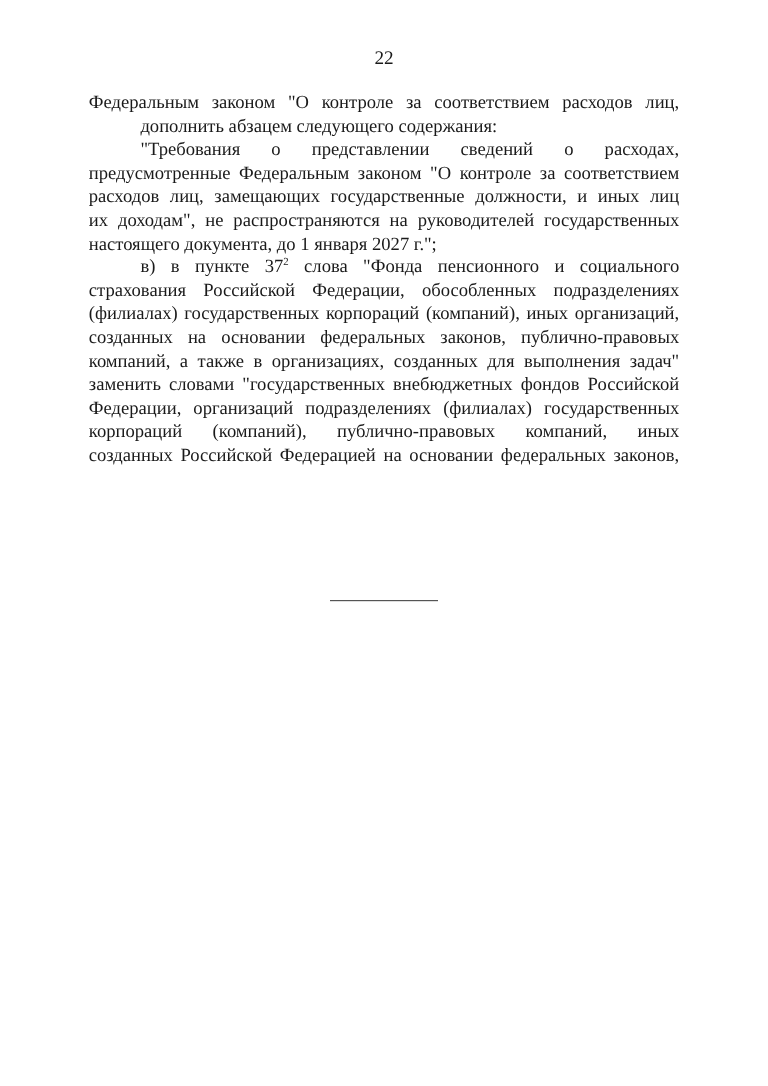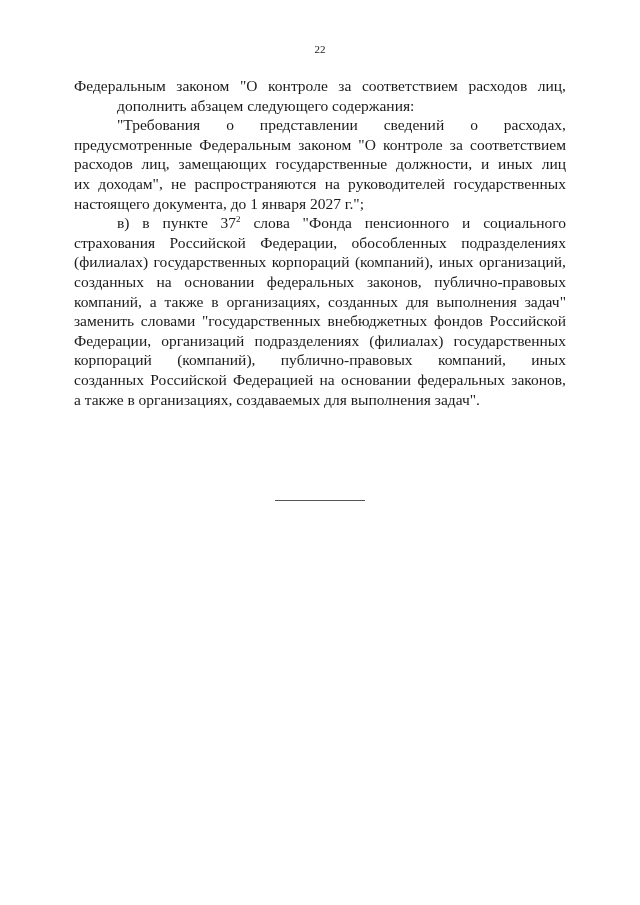--- a/index.html
+++ b/index.html
@@ -1,19 +1,19 @@
 <!DOCTYPE html>
 <html><head>
 <meta charset="utf-8">
 <style>
   html, body { margin: 0; padding: 0; background: #ffffff; }
   body { width: 640px; height: 905px; position: relative; overflow: hidden;
          font-family: "Liberation Serif", "DejaVu Serif", serif; color: #1a1a1a; }
   .page-number { position: absolute; top: 40px; left: 0; width: 640px; text-align: center;
-                 font-size: 11px; line-height: 18px; }
+                 font-size: 16px; line-height: 18px; }
   .body-text { position: absolute; left: 74px; width: 492px; top: 76px; }
   .line { font-size: 15.5px; line-height: 19.6px; height: 19.6px; white-space: nowrap; }
   .line.justify { text-align: justify; text-align-last: justify; white-space: normal; overflow: hidden; }
   .line.indent { padding-left: 43px; }
   .line.left { text-align: left; }
   sup { font-size: 9px; line-height: 0; vertical-align: 6px; }
   .separator { position: absolute; left: 275px; top: 500px; width: 90px; height: 0;
                border-top: 1px solid #555; }
 </style>
 </head>
@@ -43,18 +43,17 @@
     <div>
       <div class="line justify indent"><span>в) в пункте 37</span><sup>2</sup><span> слова "Фонда пенсионного и социального</span></div>
       <div class="line justify">страхования Российской Федерации, обособленных подразделениях</div>
       <div class="line justify">(филиалах) государственных корпораций (компаний), иных организаций,</div>
       <div class="line justify">созданных на основании федеральных законов, публично-правовых</div>
       <div class="line justify">компаний, а также в организациях, созданных для выполнения задач"</div>
       <div class="line justify">заменить словами "государственных внебюджетных фондов Российской</div>
       <div class="line justify">Федерации, организаций подразделениях (филиалах) государственных</div>
       <div class="line justify">корпораций (компаний), публично-правовых компаний, иных организаций,</div>
       <div class="line justify">созданных Российской Федерацией на основании федеральных законов,</div>
-      <div class="line left">а также в организациях, создаваемых для выполнения задач".</div>
     </div>
   </div>
 
   <div class="separator"></div>
 </div>
 
 </body></html>

